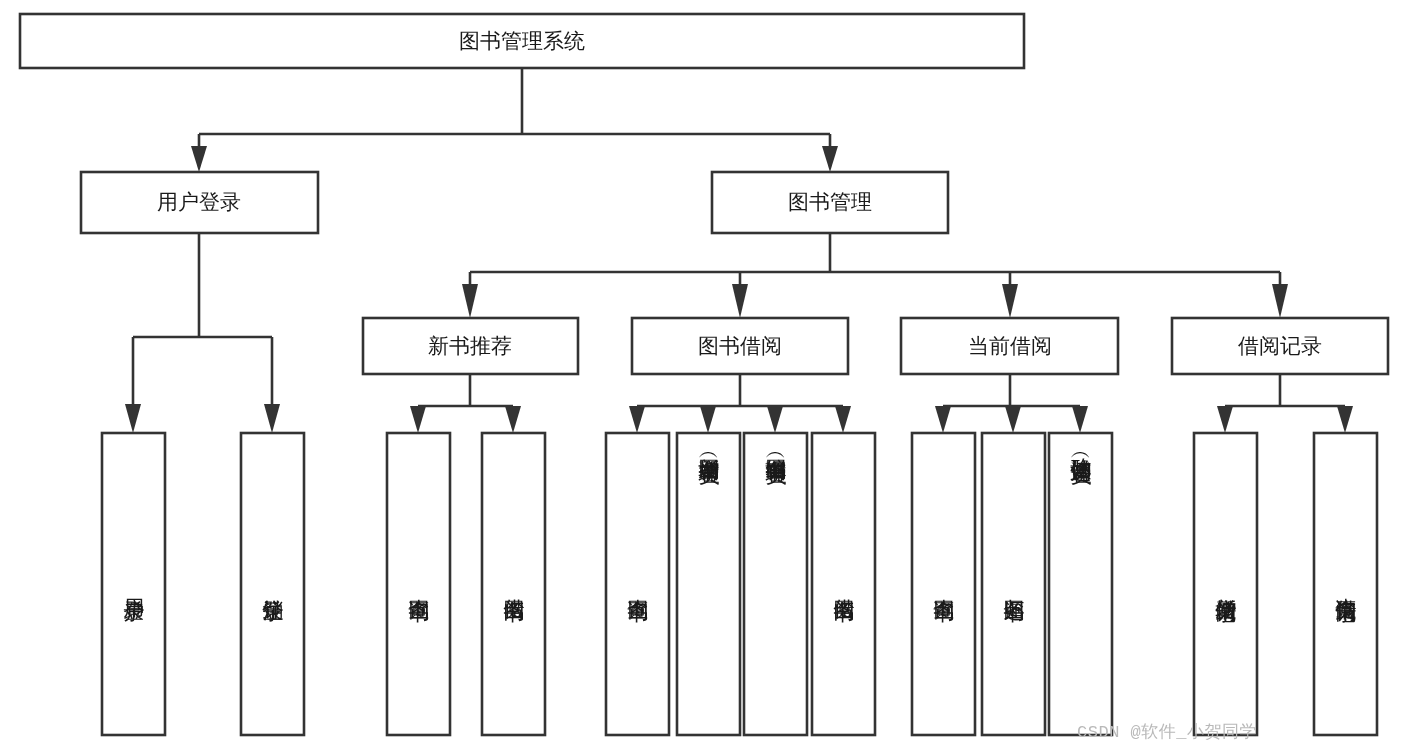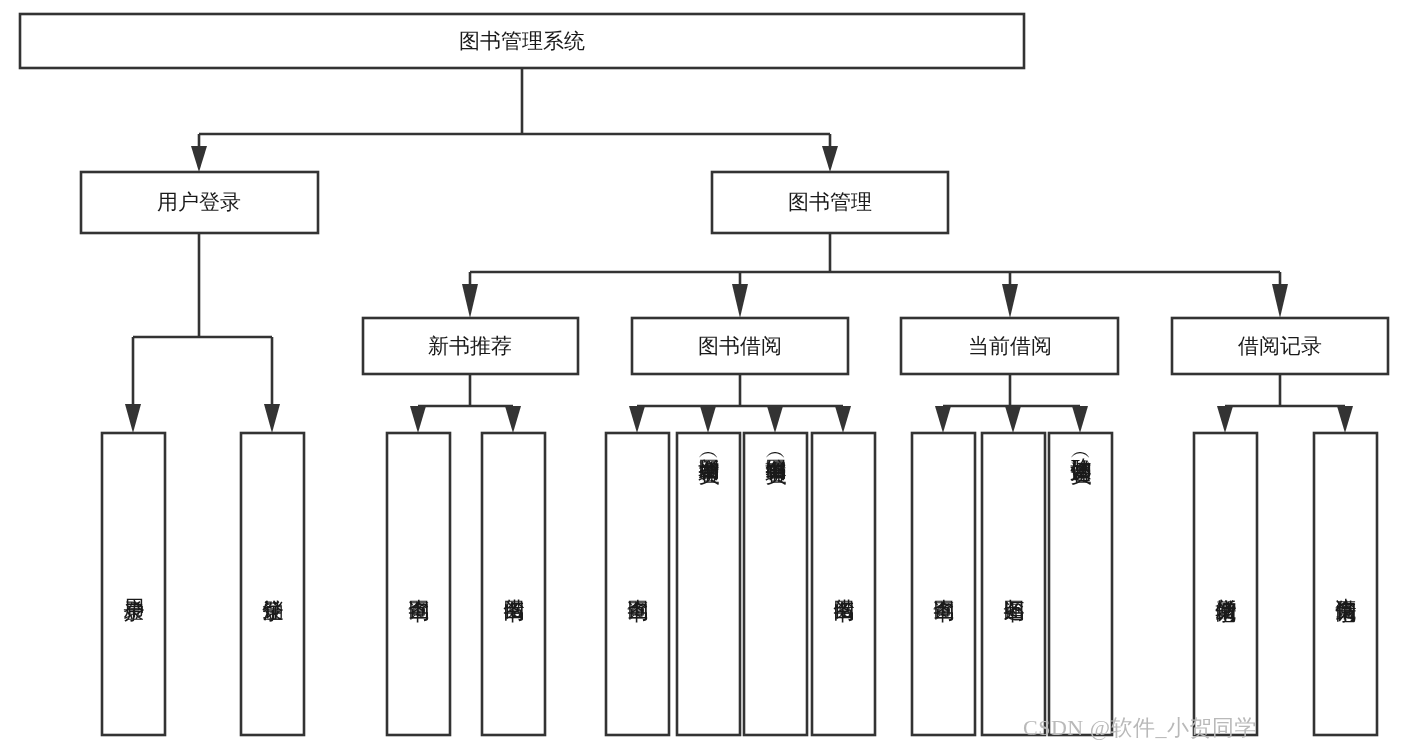--- a/index.html
+++ b/index.html
@@ -63,22 +63,22 @@
     font-size: 21px;
     line-height: 1.18;
     color: #1a1a1a;
     letter-spacing: 1px;
     white-space: nowrap;
   }
   #watermark {
     position: absolute;
     right: 8px;
     bottom: 4px;
-    font-family: Liberation Serif, serif;
-    font-size: 22px;
+    font-family: Liberation Mono, monospace;
+    font-size: 17px;
     color: #b9b9b9;
     letter-spacing: 0.5px;
     white-space: nowrap;
   }
 </style>
 </head>
 <body>
 
 <div id="diagram-root">
 

